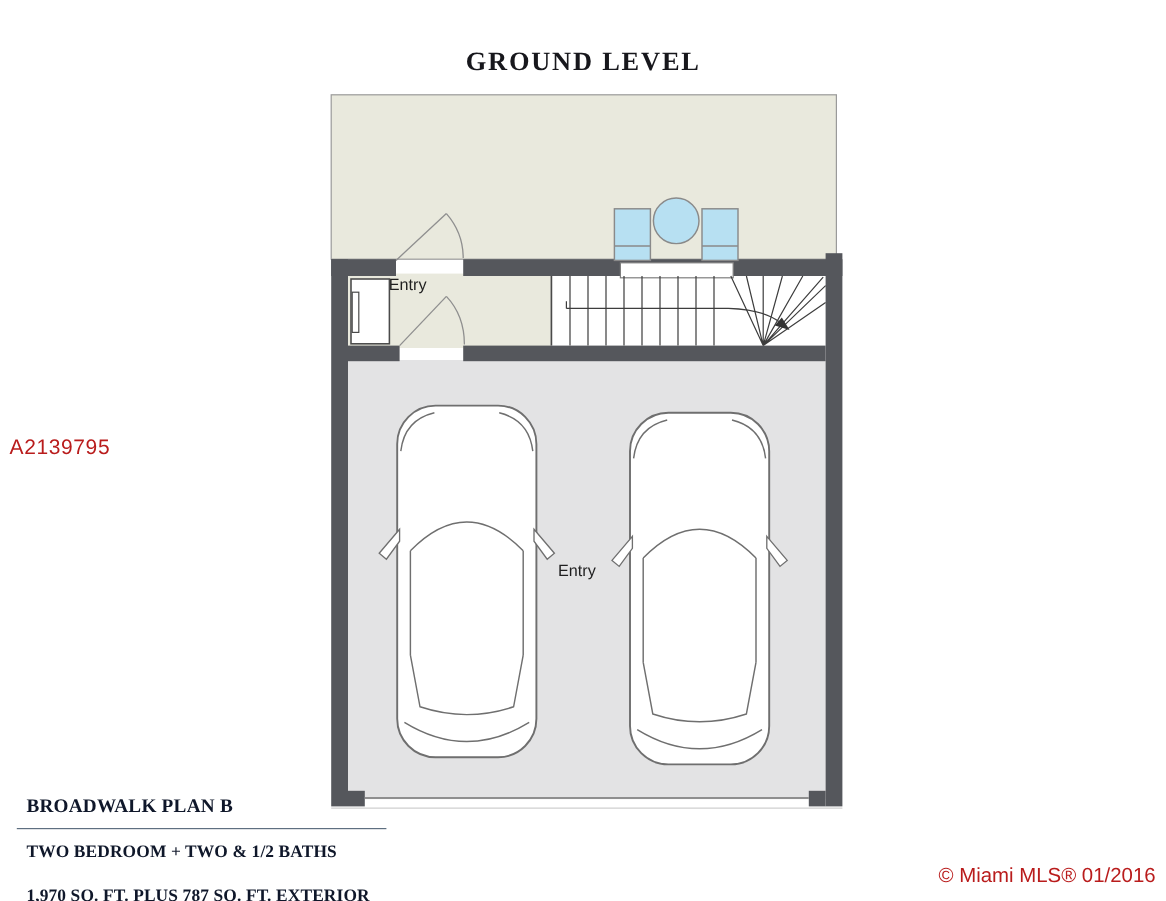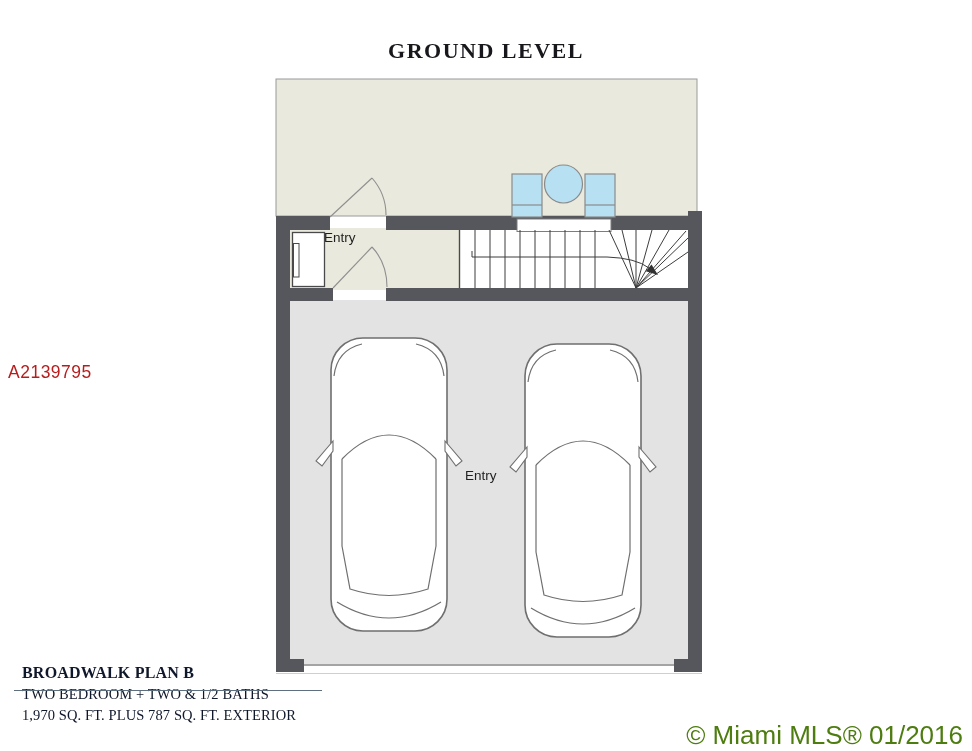--- a/index.html
+++ b/index.html
@@ -31,30 +31,30 @@
     font-size:17.5px;
     letter-spacing:0.5px;
     color:#b91c1c;
   }
   .footer{
     left:22px;top:664px;
     font-family:"Liberation Serif",serif;
     color:#0f172a;
   }
   .footer .l1{font-size:16px;font-weight:bold;letter-spacing:0.2px;}
-  .footer .l2,.footer .l3{font-size:14.5px;font-weight:normal;margin-top:4px;letter-spacing:0.1px;}
+  .footer .l2,.footer .l3{font-size:14.5px;font-weight:bold;margin-top:20px;letter-spacing:0.1px;}
   .footer-rule{
     left:14px;top:690px;
     width:308px;height:1px;
     background:#5e6f80;
   }
   .copyright{
     right:9px;top:720px;
-    font-size:26px;
-    color:#4d7c0f;
+    font-size:17px;
+    color:#b91c1c;
   }
 </style>
 </head>
 <body>
 
 <div id="canvas">
 
   <svg id="plan-svg" width="972" height="751" viewBox="0 0 972 751">
 
     <defs>

